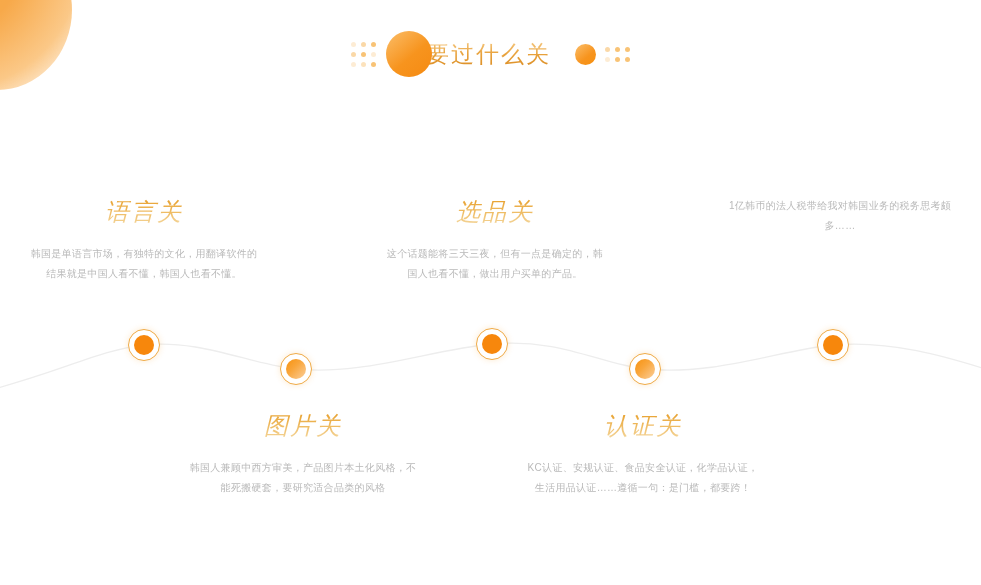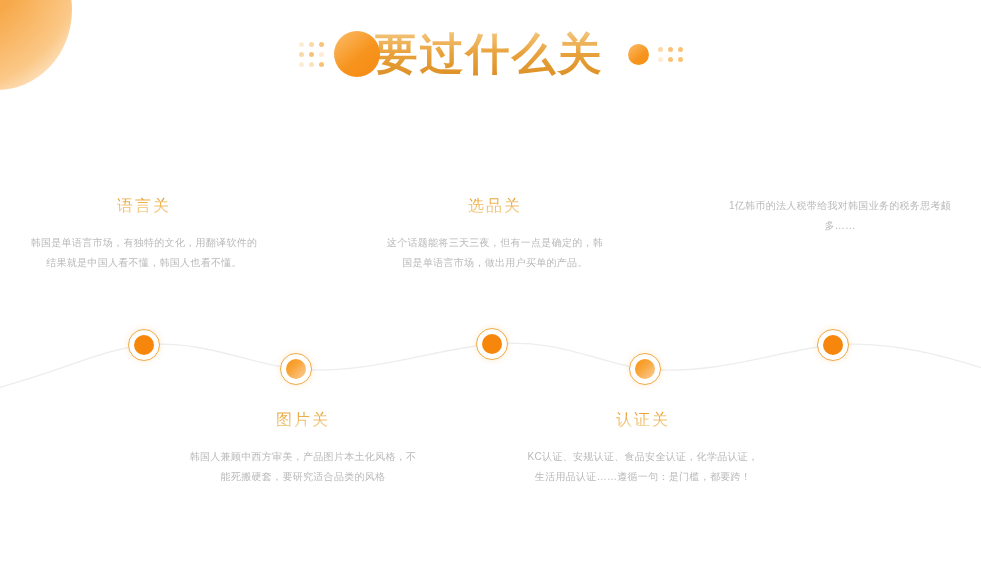--- a/index.html
+++ b/index.html
@@ -81,23 +81,23 @@
   }
   .smallball {
     width: 21px;
     height: 21px;
     border-radius: 50%;
     background: linear-gradient(140deg, #fbbe6a 0%, #f7941e 60%, #f6900f 100%);
     margin-left: 24px;
     margin-right: 9px;
   }
   .slide-title {
-    font-size: 44px;
+    font-size: 23px;
     letter-spacing: 2px;
-    font-weight: 700;
+    font-weight: 400;
     background: linear-gradient(180deg, #f7cf8e 0%, #e8a23c 48%, #d98a20 100%);
     -webkit-background-clip: text;
     background-clip: text;
     color: transparent;
     -webkit-text-fill-color: transparent;
     white-space: nowrap;
     position: relative;
     z-index: 1;
   }
 
@@ -134,31 +134,32 @@
   .marker.down .core {
     background: linear-gradient(135deg, #f7920f 0%, #f9a63c 42%, #fbcf9c 100%);
   }
 
   
   .block {
     position: absolute;
     text-align: center;
   }
   .block-title {
-    font-size: 16px;
+    font-size: 24px;
     letter-spacing: 2px;
     font-weight: 400;
     margin: 0 0 16px 0;
     background: linear-gradient(180deg, #e89b2a 0%, #efb css 40%, #f3d9a0 100%);
     background: linear-gradient(180deg, #e5991f 0%, #eeb85c 45%, #f5dca8 100%);
     -webkit-background-clip: text;
     background-clip: text;
     color: transparent;
     -webkit-text-fill-color: transparent;
     white-space: nowrap;
+    font-style: italic;
   }
   .block-body {
     font-size: 10px;
     line-height: 2.0;
     color: #b9b9b9;
     margin: 0;
     letter-spacing: 0.3px;
   }
 </style>
 </head>
@@ -220,21 +221,21 @@
       </div>
   </div>
 
   <div class="block" style="left:28px; top:196px; width:232px;">
     <div class="block-title">语言关</div>
     <p class="block-body">韩国是单语言市场，有独特的文化，用翻译软件的结果就是中国人看不懂，韩国人也看不懂。</p>
   </div>
 
   <div class="block" style="left:382px; top:196px; width:226px;">
     <div class="block-title">选品关</div>
-    <p class="block-body">这个话题能将三天三夜，但有一点是确定的，韩国是单语言市场，做出用户买单的产品。</p>
+    <p class="block-body">这个话题能将三天三夜，但有一点是确定的，韩国人也看不懂，做出用户买单的产品。</p>
   </div>
 
   <div class="block" style="left:725px; top:196px; width:230px;">
     <p class="block-body">1亿韩币的法人税带给我对韩国业务的税务思考颇多……</p>
   </div>
 
   <div class="block" style="left:523px; top:410px; width:240px;">
     <div class="block-title">认证关</div>
     <p class="block-body">KC认证、安规认证、食品安全认证，化学品认证，生活用品认证……遵循一句：是门槛，都要跨！</p>
   </div>

